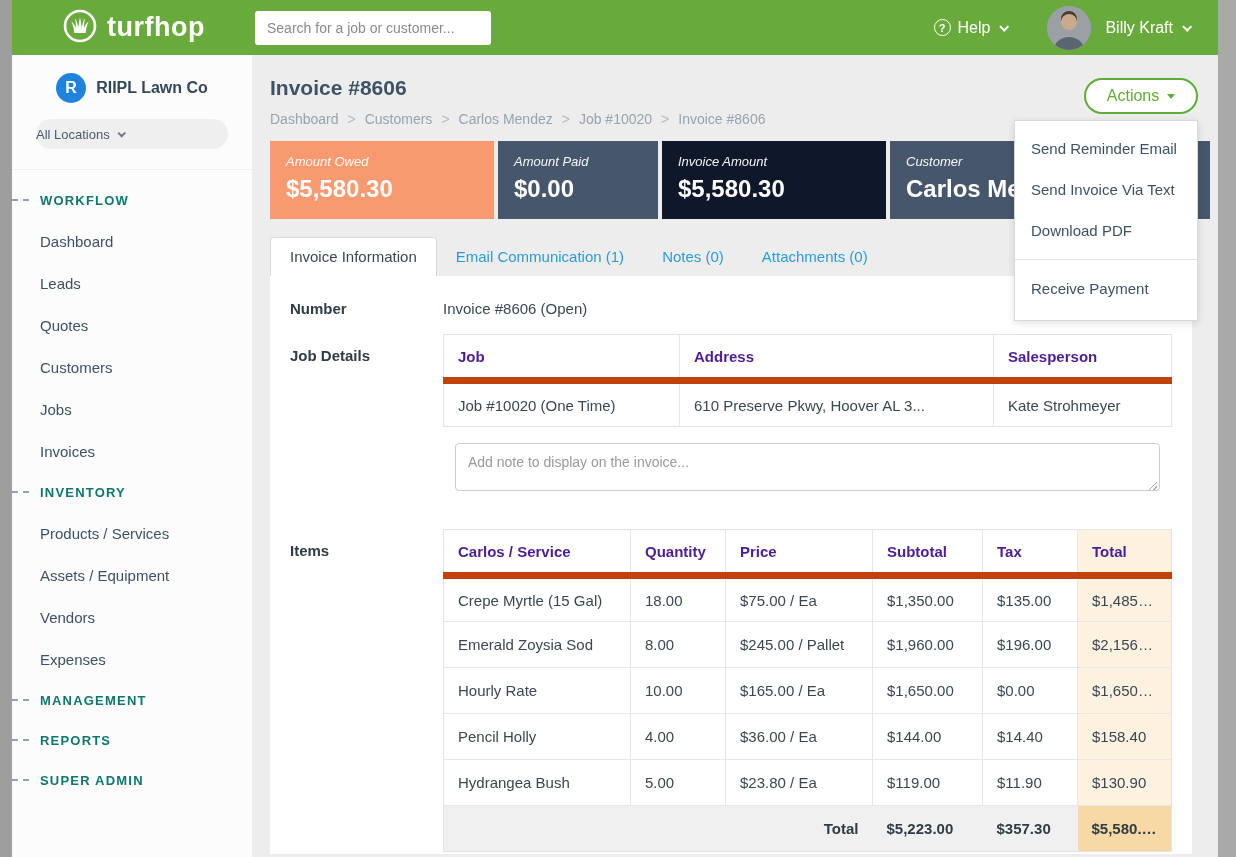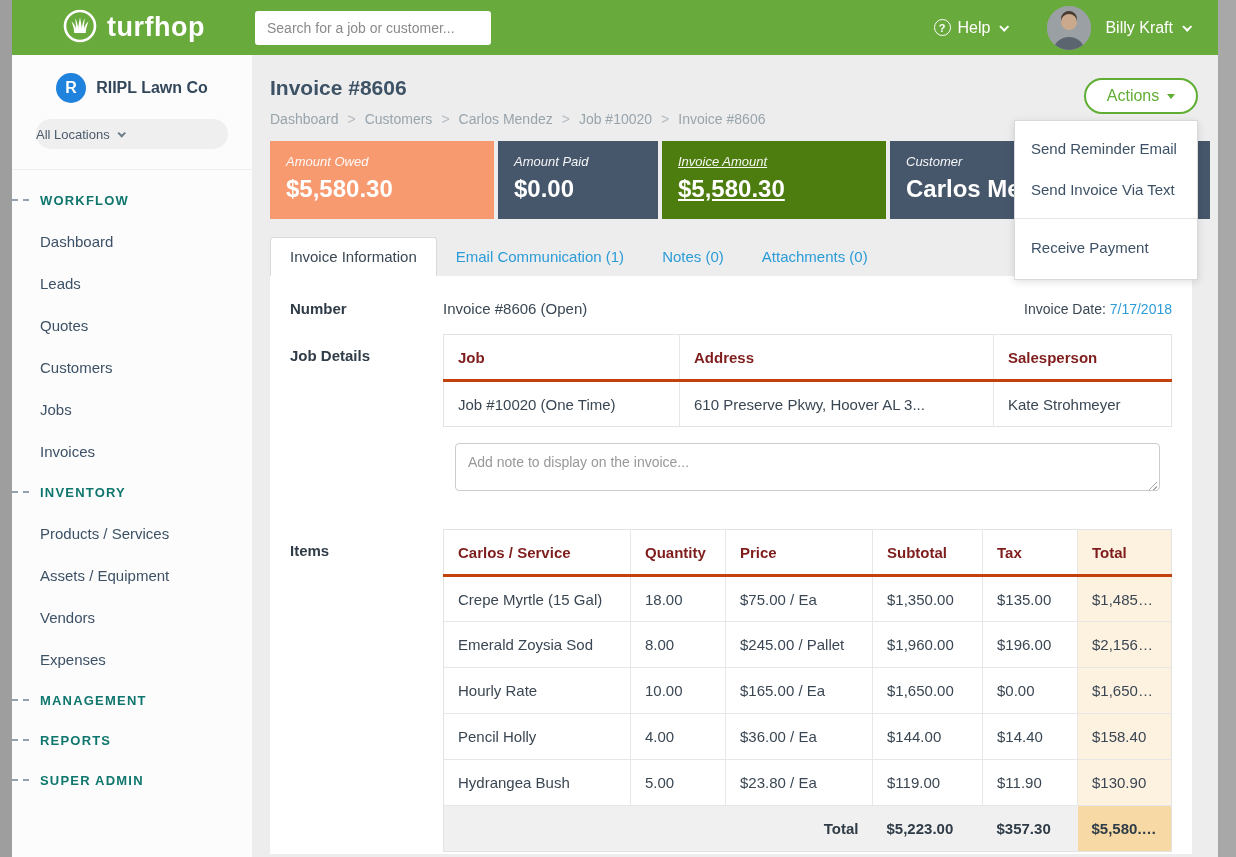--- a/index.html
+++ b/index.html
@@ -57,21 +57,21 @@
   .menu-item { padding:12px 16px; font-size:15px; color:#3d5166; cursor:pointer; white-space:nowrap; }
   .menu-divider { border-top:1px solid #e5e5e5; margin:8px 0 6px; }
   .menu-item.last { padding-top:14px; padding-bottom:16px; }
 
   .stats { display:flex; gap:4px; margin-top:13px; margin-right:0; }
   .stat { height:78px; padding:13px 16px; color:#fff; overflow:hidden; }
   .stat-label { font-size:13px; font-style:italic; opacity:0.95; }
   .stat-value { font-size:24px; font-weight:700; margin-top:6px; white-space:nowrap; }
   .stat.owed { background:#f89a70; flex:0 0 224px; }
   .stat.paid { background:#46566b; flex:0 0 160px; }
-  .stat.amount { background:#4d7c0f; flex:0 0 224px;text-decoration:underline; }
+  .stat.amount { background:#0f172a; flex:0 0 224px; }
   .stat.customer { background:#46566b; flex:1; }
 
   .tabs { display:flex; margin-top:18px; align-items:flex-end; }
   .tab { font-size:15px; padding:10px 19px 11px; cursor:pointer; }
   .tab.active { background:#fff; border:1px solid #d9d9d9; border-bottom:none; border-radius:3px 3px 0 0; color:#3a4753; }
   .tab.inactive { color:#2b9cd8; }
 
   .panel { background:#fff; margin-right:18px; min-height:551px; padding:0 20px; }
   .prow { display:flex; }
   .plabel { flex:0 0 153px; font-size:15px; font-weight:700; color:#2f3b46; }
@@ -81,21 +81,21 @@
   .number-value { font-size:15px; color:#3a4753; }
   .invoice-date { margin-left:auto; font-size:14px; color:#3a4753; white-space:nowrap; }
   .invoice-date a { color:#2b9cd8; }
 
   .row-job { margin-top:17px; }
   .row-job .plabel, .row-items .plabel { padding-top:13px; }
 
   table { border-collapse:collapse; width:100%; table-layout:fixed; }
   .grid-table { border:1px solid #e3e3e3; }
   .grid-table th, .grid-table td { height:46px; padding:0 14px; text-align:left; font-size:15px; border-right:1px solid #e7e7e7; overflow:hidden; white-space:nowrap; text-overflow:ellipsis; }
-  .grid-table th { color:#7f1d1d; font-weight:700; border-bottom:3px solid #c2410c; }
+  .grid-table th { color:#4c1d95; font-weight:700; border-bottom:7px solid #c2410c; }
   .grid-table td { color:#3a4753; border-bottom:1px solid #e7e7e7; }
   .grid-table th:last-child, .grid-table td:last-child { border-right:none; }
   .grid-table tr:last-child td { border-bottom:none; }
 
   .note-wrap { margin:16px 12px 0; }
   .note { position:relative; }
   .note textarea { width:100%; height:48px; border:1px solid #ccc; border-radius:4px; resize:none; padding:10px 12px; font-size:14px; color:#444; font-family:"Liberation Sans",sans-serif; outline:none; }
   .note textarea::placeholder { color:#999; }
   .resize-grip { position:absolute; right:3px; bottom:5px; width:10px; height:10px; clip-path:polygon(100% 0,100% 100%,0 100%); background:repeating-linear-gradient(-45deg, transparent 0 2px, #aaa 2px 3px); }
 
@@ -207,20 +207,21 @@
         </div>
 
         <button class="actions-btn">
           <span>Actions</span>
           <span class="caret"></span>
         </button>
 
         <div class="dropdown">
           <div class="menu-item">Send Reminder Email</div>
           <div class="menu-item">Send Invoice Via Text</div>
+          <div class="menu-item">Download PDF</div>
           <div class="menu-divider"></div>
           <div class="menu-item last">Receive Payment</div>
         </div>
 
         <div class="stats">
           <div class="stat owed">
             <div class="stat-label">Amount Owed</div>
             <div class="stat-value">$5,580.30</div>
           </div>
           <div class="stat paid">

